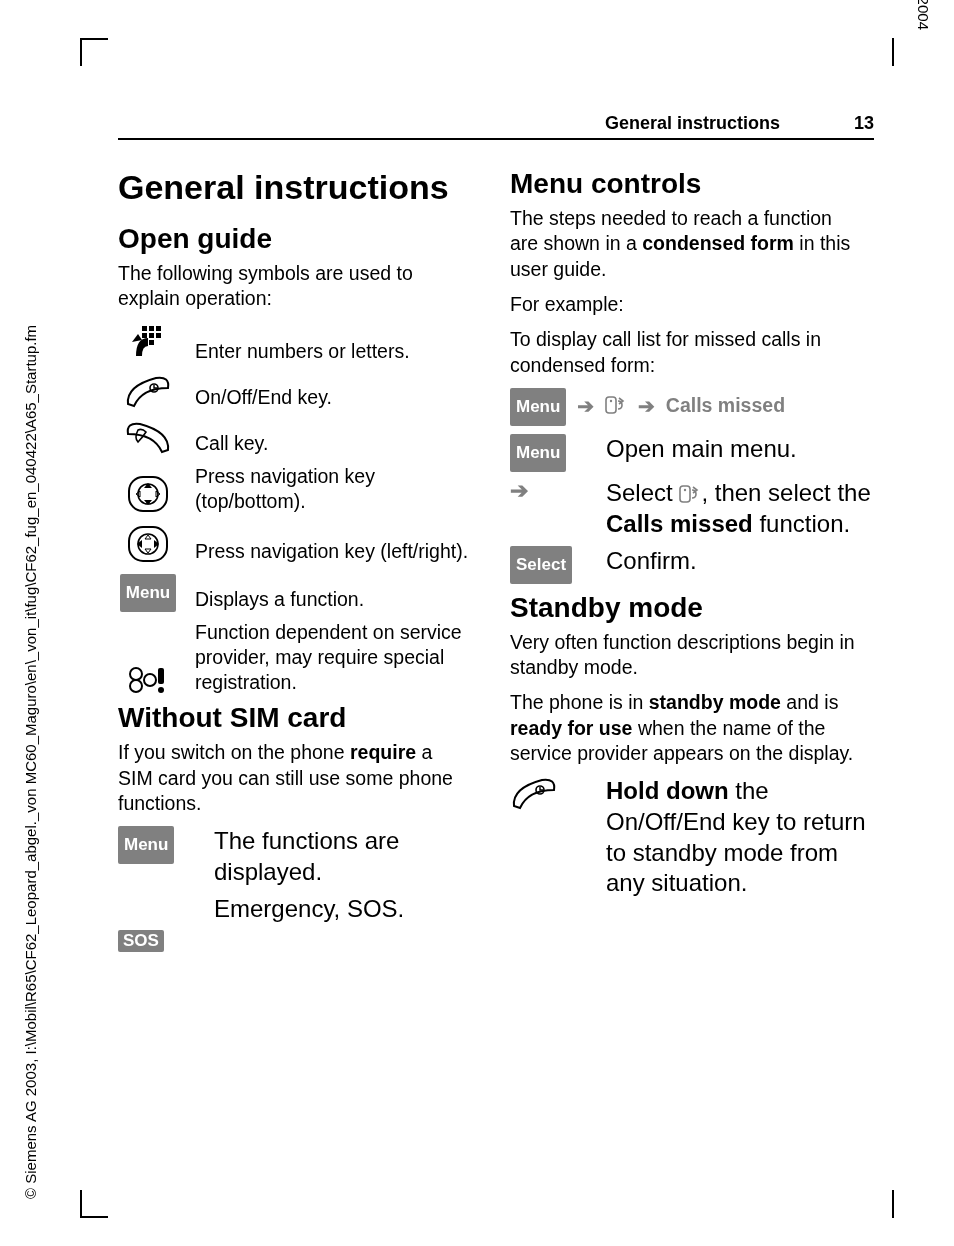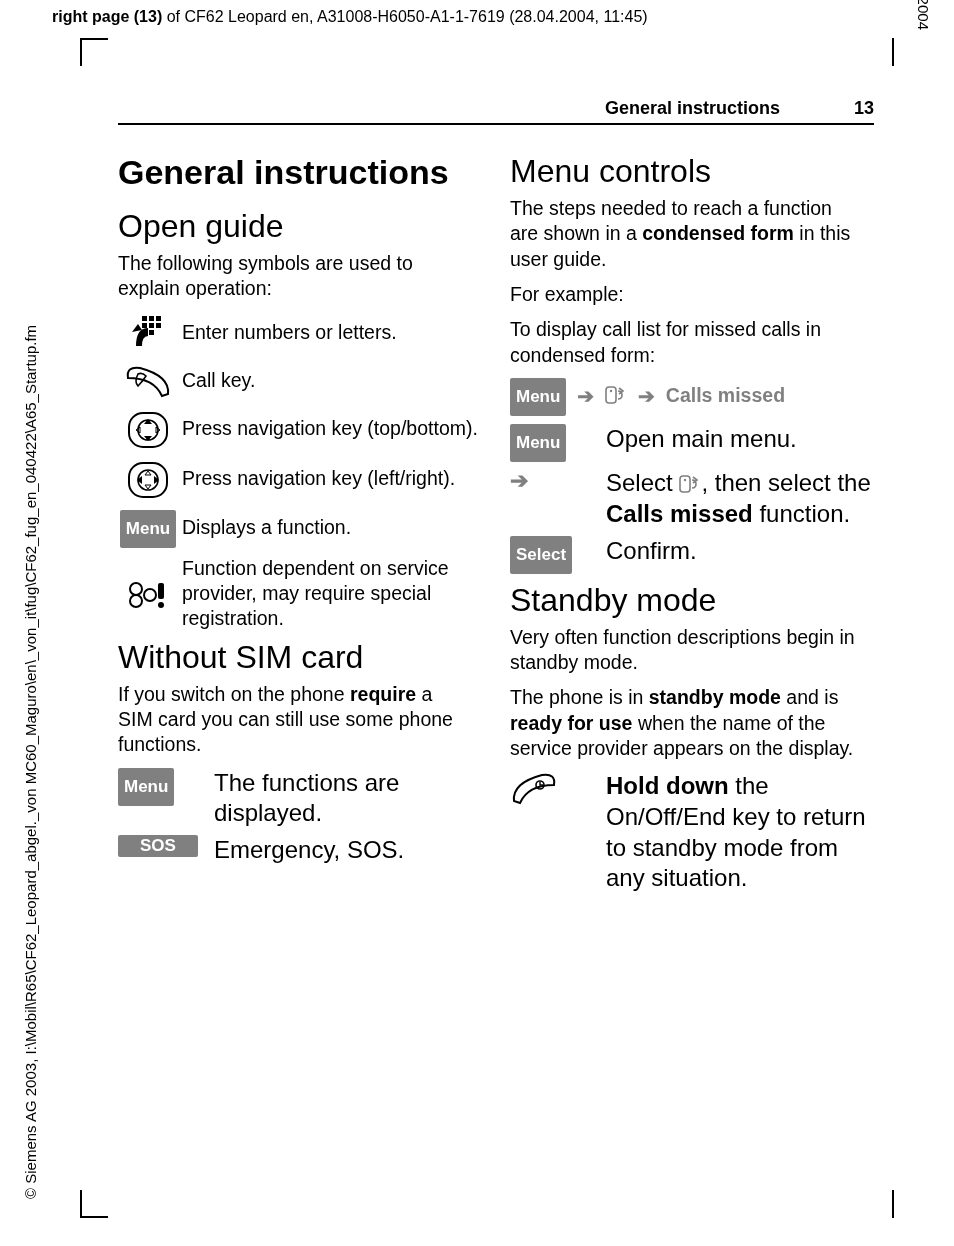--- a/index.html
+++ b/index.html
@@ -46,21 +46,21 @@
   .crop { position: absolute; background: #000; }
   .crop.tl-h { top: 38px; left: 80px; width: 28px; height: 2px; }
   .crop.tl-v { top: 38px; left: 80px; width: 2px; height: 28px; }
   .crop.tr-h { top: 38px; right: 60px; width: 2px; height: 28px; }
   .crop.bl-h { bottom: 28px; left: 80px; width: 28px; height: 2px; }
   .crop.bl-v { bottom: 28px; left: 80px; width: 2px; height: 28px; }
   .crop.br-h { bottom: 28px; right: 60px; width: 2px; height: 28px; }
 
   .page {
     position: absolute;
-    top: 68px;
+    top: 83px;
     left: 118px;
     width: 756px;
   }
   .running-head {
     display: flex;
     justify-content: flex-end;
     align-items: baseline;
     gap: 74px;
     border-bottom: 2px solid #000;
     padding-bottom: 4px;
@@ -74,33 +74,33 @@
     gap: 30px;
   }
   .col { width: 362px; }
   h1 {
     font-size: 34px;
     font-weight: 700;
     margin: 8px 0 16px 0;
     letter-spacing: 0;
   }
   h2 {
-    font-size: 32px;
-    font-weight: 400;
+    font-size: 28px;
+    font-weight: 700;
     margin: 8px 0 6px 0;
   }
   p {
     font-size: 19.5px;
     line-height: 1.3;
     margin: 6px 11px 10px 0;
   }
   .sym-row {
     display: flex;
-    align-items: center;
-    gap: 4px;
+    align-items: flex-end;
+    gap: 17px;
     margin: 8px 0;
   }
   .sym-cell {
     width: 60px;
     min-width: 60px;
     display: flex;
     align-items: flex-start;
     justify-content: center;
     padding-top: 2px;
   }
@@ -112,21 +112,21 @@
     display: inline-block;
     background: #808080;
     color: #fff;
     font-weight: 700;
     font-size: 17px;
     padding: 8px 6px;
     line-height: 22px;
     border-radius: 2px;
     font-family: Arial, Helvetica, sans-serif;
   }
-  .softkey.tight { padding: 0 22px; }
+  .softkey.tight { padding: 0 5px; margin-top: 36px; }
   .step-row {
     display: flex;
     align-items: flex-start;
     gap: 18px;
     margin: 6px 0;
   }
   .step-cell {
     width: 78px;
     min-width: 78px;
   }
@@ -143,23 +143,20 @@
     color: #808080;
     vertical-align: -1px;
   }
   svg { display: block; }
 </style>
 </head>
 <body>
 
 <div class="sheet">
 
-  <div class="top-meta">
-    <span class="bold">right page (13)</span><span> of CF62 Leopard en, A31008-H6050-A1-1-7619 (28.04.2004, 11:45)</span>
-  </div>
   <div class="left-meta">© Siemens AG 2003, I:\Mobil\R65\CF62_Leopard_abgel._von MC60_Maguro\en\_von_it\fug\CF62_fug_en_040422\A65_Startup.fm</div>
   <div class="right-meta">VAR Language: English; VAR issue date: 10-Februar-2004</div>
 
   <div class="crop tl-h"></div>
   <div class="crop tl-v"></div>
   <div class="crop tr-h"></div>
   <div class="crop bl-h"></div>
   <div class="crop bl-v"></div>
   <div class="crop br-h"></div>
 
@@ -189,20 +186,30 @@
                   <rect x="28" y="9" width="5" height="5"></rect>
               <rect x="21" y="16" width="5" height="5"></rect>
                 </g>
               <path d="M8 32 Q8 14 20 14 L20 22 Q14 22 14 32 Z" fill="#000"></path>
               <path d="M4 18 L10 10 L14 16 Z" fill="#000"></path>
             </svg>
           </div>
           <div class="sym-desc">Enter numbers or letters.</div>
         </div>
 
+        <div class="sym-row">
+          <div class="sym-cell">
+            <svg width="48" height="36" viewBox="0 0 48 36">
+              <path d="M4 30 Q2 12 32 4 Q46 2 44 14 Q18 14 10 32 Z" fill="none" stroke="#000" stroke-width="2"></path>
+              <circle cx="30" cy="14" r="4" fill="none" stroke="#000" stroke-width="1.6"></circle>
+              <path d="M30 11 L30 14 L33 14" stroke="#000" stroke-width="1.4" fill="none"></path>
+            </svg>
+          </div>
+          <div class="sym-desc">On/Off/End key.</div>
+        </div>
 
         <div class="sym-row">
           <div class="sym-cell">
             <svg width="48" height="36" viewBox="0 0 48 36">
               <path d="M44 30 Q46 12 16 4 Q2 2 4 14 Q30 14 38 32 Z" fill="none" stroke="#000" stroke-width="2"></path>
               <path d="M14 10 Q18 8 22 12 Q18 18 14 22 Q10 18 14 10 Z" fill="none" stroke="#000" stroke-width="1.6"></path>
             </svg>
           </div>
           <div class="sym-desc">Call key.</div>
         </div>

